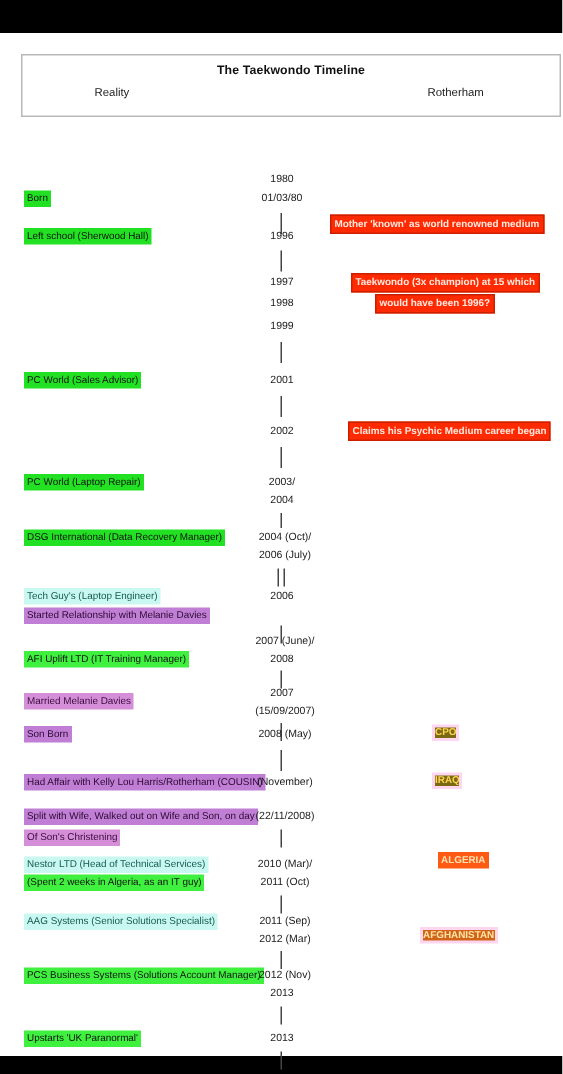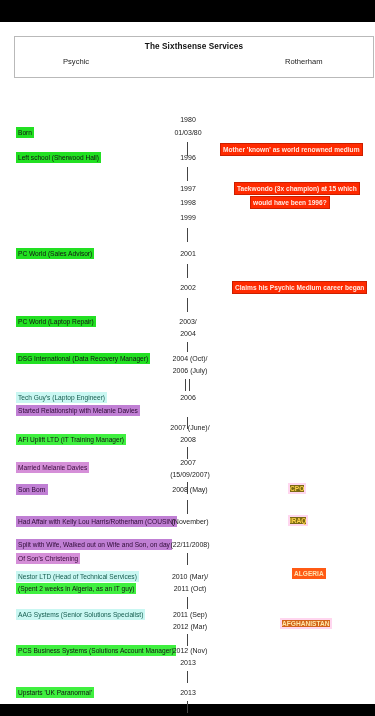--- a/index.html
+++ b/index.html
@@ -110,22 +110,22 @@
 </style>
 </head>
 <body>
 
 <div id="page">
 
   <div class="sysbar top"></div>
   <div class="sysbar bottom"></div>
 
   <div class="header-card">
-    <div class="header-title">The Sixthsense Services</div>
-    <div class="col-label reality">Psychic</div>
+    <div class="header-title">The Taekwondo Timeline</div>
+    <div class="col-label reality">Reality</div>
     <div class="col-label bloating">Rotherham</div>
   </div>
 
   <div class="body">
 
     <div class="mid" style="top:10px;">1980</div>
 
     <div class="chip-left hl-green" style="top:23px;">Born</div>
     <div class="mid" style="top:23px;">01/03/80</div>
 

